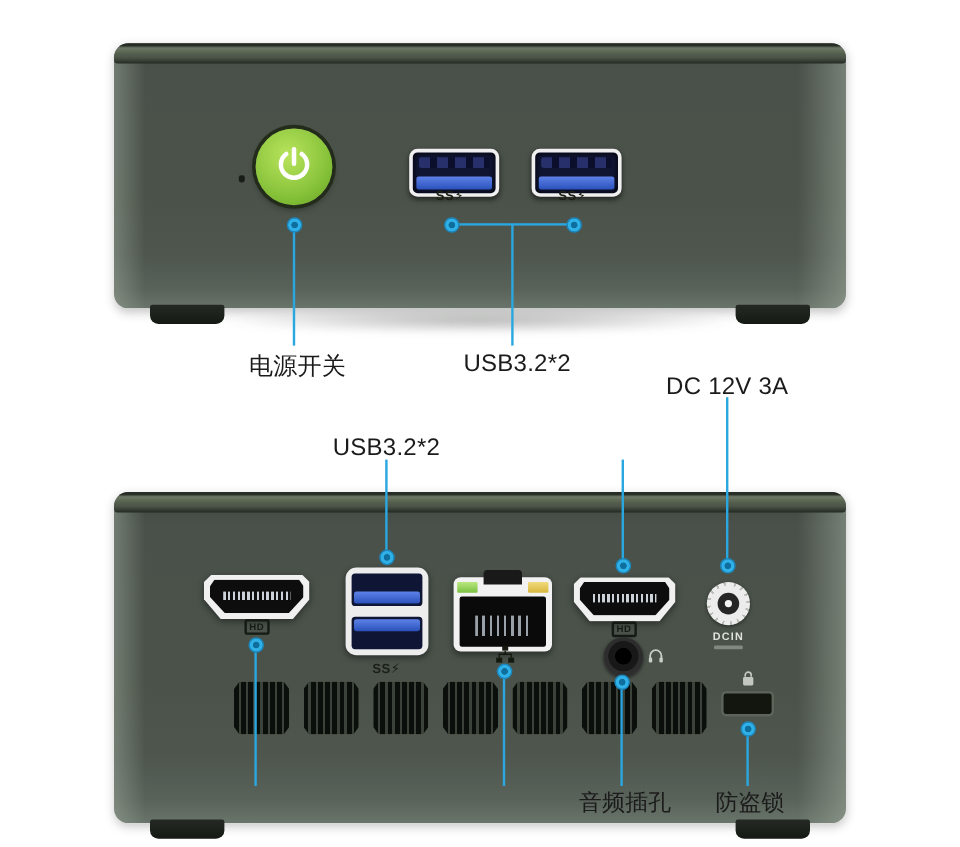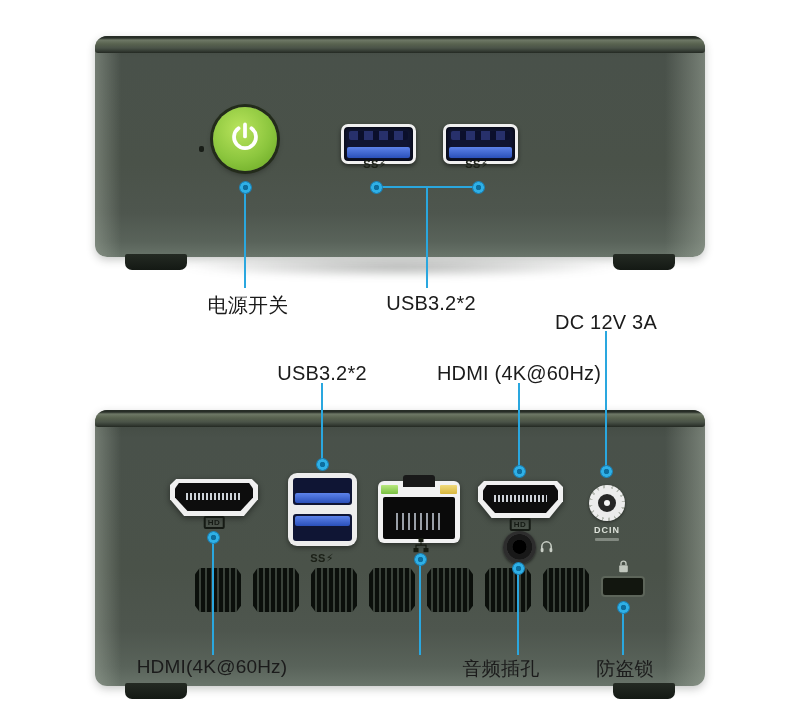--- a/index.html
+++ b/index.html
@@ -124,21 +124,20 @@
   <div class="dot" style="left:376px;top:187px"></div>
   <div class="dot" style="left:478px;top:187px"></div>
   <div class="hline" style="left:376px;top:186px;width:102px"></div>
   <div class="vline" style="left:426px;top:187px;height:101px"></div>
   <div class="lbl" style="left:431px;top:292px">USB3.2*2</div>
 
   <div class="lbl" style="left:322px;top:362px">USB3.2*2</div>
   <div class="vline" style="left:321px;top:383px;height:81px"></div>
   <div class="dot" style="left:322px;top:464px"></div>
 
-  <div class="lbl" style="left:519px;top:362px">HDMI (4K@60Hz)</div>
   <div class="vline" style="left:518px;top:383px;height:88px"></div>
   <div class="dot" style="left:519px;top:471px"></div>
 
   <div class="lbl" style="left:606px;top:311px">DC 12V 3A</div>
   <div class="vline" style="left:605px;top:331px;height:140px"></div>
   <div class="dot" style="left:606px;top:471px"></div>
 
   <div class="ground-shadow" style="top:626px"></div>
   <div class="case" style="top:410px;height:276px">
     <div class="lid"></div>
@@ -208,26 +207,25 @@
     <div class="vent" style="left:332px"></div>
     <div class="vent" style="left:390px"></div>
     <div class="vent" style="left:448px"></div>
 
     <div class="foot l"></div>
     <div class="foot r"></div>
   </div>
 
   <div class="dot" style="left:213px;top:537px"></div>
   <div class="vline" style="left:212px;top:543px;height:112px"></div>
-  <div class="lbl big" style="left:212px;top:656px">HDMI(4K@60Hz)</div>
 
   <div class="dot" style="left:420px;top:559px"></div>
   <div class="vline" style="left:419px;top:565px;height:90px"></div>
 
   <div class="dot" style="left:518px;top:568px"></div>
   <div class="vline" style="left:517px;top:574px;height:81px"></div>
-  <div class="lbl big" style="left:501px;top:656px">音频插孔</div>
+  <div class="lbl big" style="left:521px;top:656px">音频插孔</div>
 
   <div class="dot" style="left:623px;top:607px"></div>
   <div class="vline" style="left:622px;top:613px;height:42px"></div>
   <div class="lbl big" style="left:625px;top:656px">防盗锁</div>
 
 </div>
 
 </body></html>

